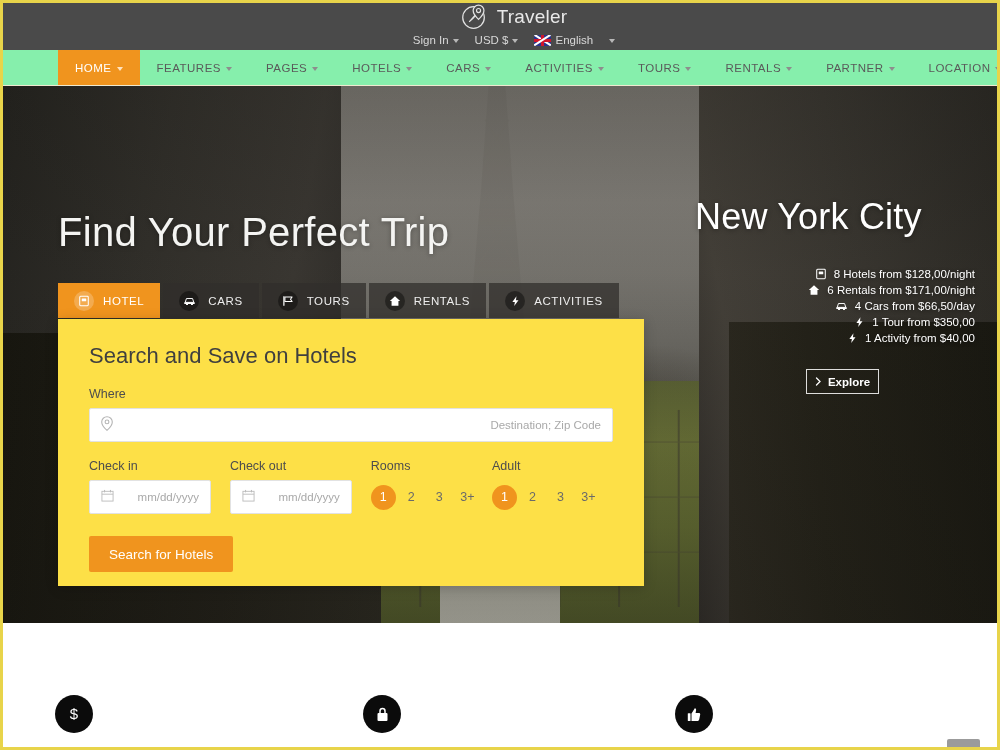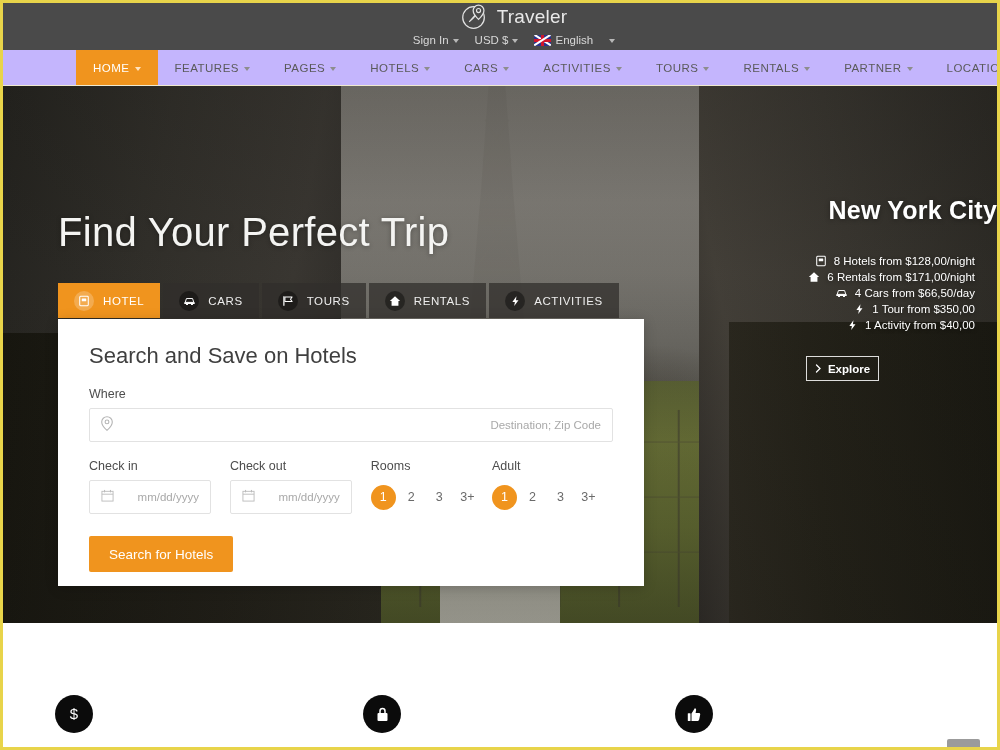--- a/index.html
+++ b/index.html
@@ -46,22 +46,22 @@
   .flag:after { transform: rotate(-33deg); }
   .flag-cross-h {
     position: absolute; left: 0; top: 4px; width: 17px; height: 3px; background: #cf142b;
   }
   .flag-cross-v {
     position: absolute; left: 7px; top: 0; width: 3px; height: 11px; background: #cf142b;
   }
 
   
   .mainnav {
-    height: 36px; background: #c4b5fd; display: flex; align-items: stretch;
-    padding-left: 73px; position: relative; z-index: 29;
+    height: 36px; background: #86efac; display: flex; align-items: stretch;
+    padding-left: 55px; position: relative; z-index: 29;
     border-bottom: 1px solid #efe9cf;
   }
   .navitem {
     display: flex; align-items: center; gap: 5px;
     padding: 0 17px; font-size: 11.5px; color: #5a5a5a;
     letter-spacing: .5px; cursor: pointer; white-space: nowrap;
   }
   .navitem.active { background: #f0941e; color: #fff; }
   .navitem.active .caret-sm { border-top-color: #ffe3bf; }
   .navitem .caret-sm { border-top-color: #8d8d8d; }
@@ -144,21 +144,21 @@
     width: 20px; height: 20px; border-radius: 50%;
     background: rgba(0,0,0,.40);
     display: flex; align-items: center; justify-content: center;
   }
   .tab.active .tab-ic { background: rgba(255,255,255,.22); }
   .tab-ic svg { display: block; }
 
   
   .panel {
     position: absolute; left: 55px; top: 233px;
-    width: 586px; height: 267px; background: #ffffff;
+    width: 586px; height: 267px; background: #fde047;
     padding: 24px 31px 0 31px;
     box-shadow: 0 2px 12px rgba(0,0,0,.20);
   }
   .panel-title {
     font-size: 22px; color: #3f3f3f; font-weight: 400; margin-bottom: 18px;
   }
   .fld-label { font-size: 12.5px; color: #4d4d4d; margin-bottom: 7px; }
   .inputbox {
     position: relative; height: 34px; border: 1px solid #e2e2e2;
     background: #fff; display: flex; align-items: center; gap: 8px;
@@ -180,21 +180,21 @@
   .cnt.sel { background: #f0941e; color: #fff; font-weight: 400; }
   .btn-search {
     margin-top: 22px; background: #f0941e; color: #fff; border: 0;
     height: 36px; padding: 0 20px; font-size: 13.5px; cursor: pointer;
     font-family: "Liberation Sans", sans-serif; border-radius: 2px;
   }
 
   
   .widget { position: absolute; right: 0; top: 110px; width: 302px; color: #fff; }
   .wg-city {
-    text-align: right; font-size: 25px; font-weight: 700;
+    text-align: left; font-size: 36px; font-weight: 400;
     text-shadow: 0 1px 5px rgba(0,0,0,.35); letter-spacing: .2px;
   }
   .wg-temp-row {
     display: flex; align-items: center; justify-content: center;
     gap: 16px; margin-top: 14px;
   }
   .wg-temp { font-size: 25px; text-shadow: 0 1px 5px rgba(0,0,0,.35); }
   .wg-stats { margin-top: 30px; }
   .wg-stat {
     display: flex; align-items: center; justify-content: flex-end;

